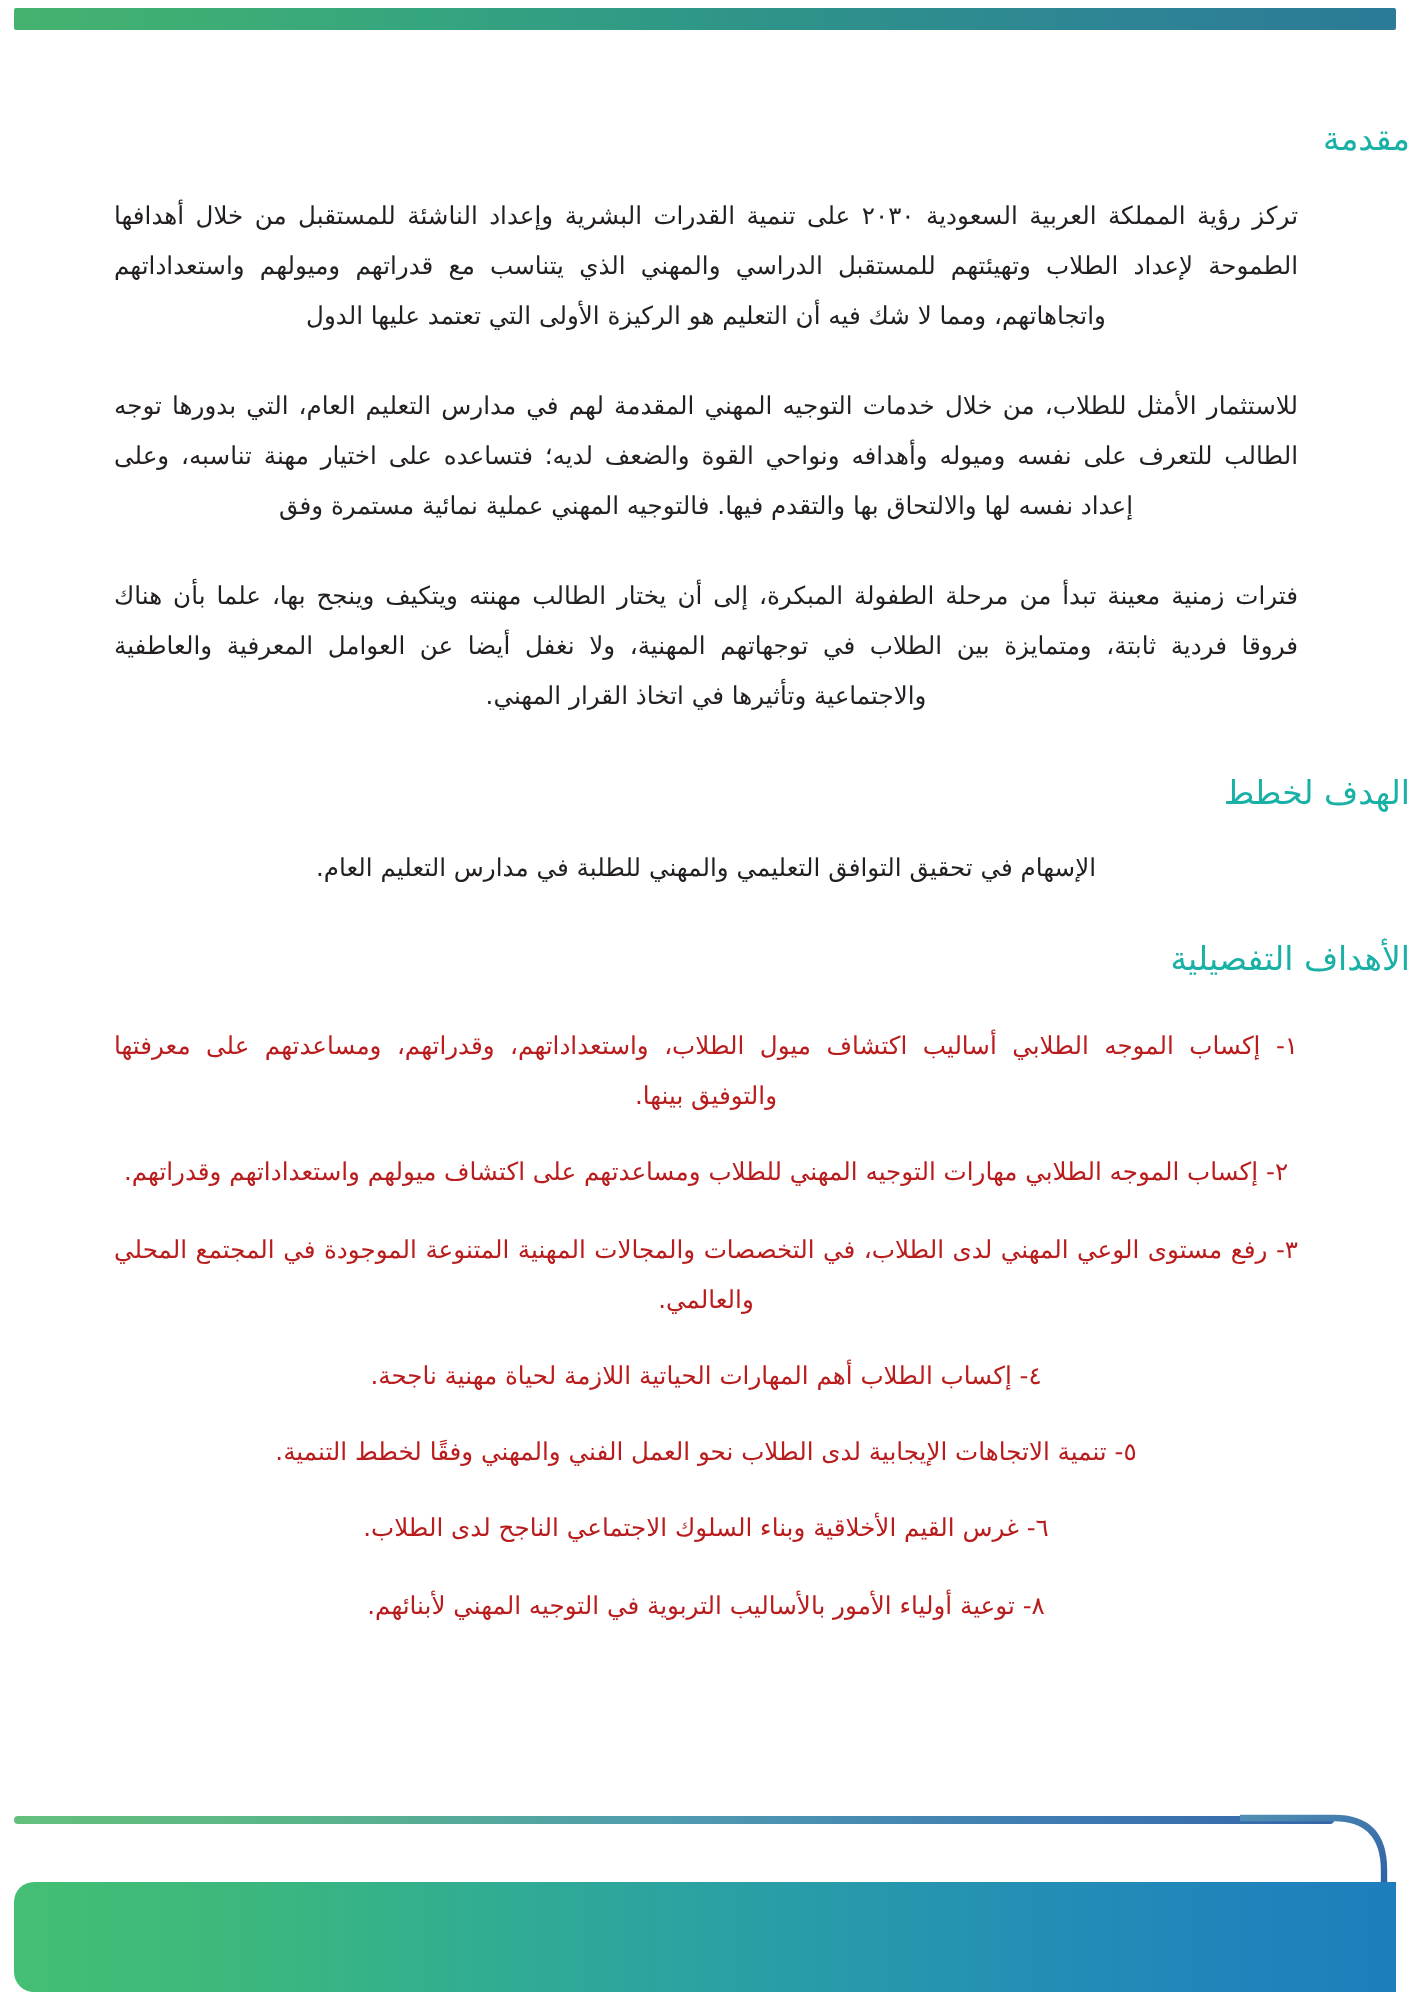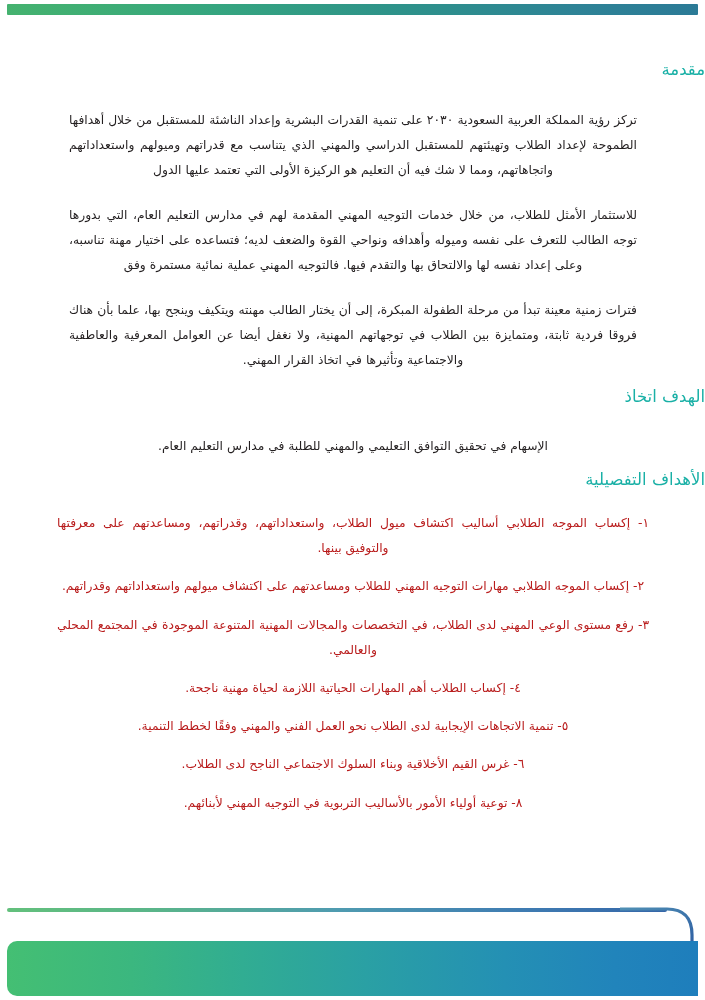--- a/index.html
+++ b/index.html
@@ -76,21 +76,21 @@
     padding: 0;
     line-height: 1.4;
   }
 
   .para {
     color: #231f20;
     font-size: 12.3px;
     line-height: 2.05;
     text-align: justify;
     text-align-last: center;
-    margin: 12px;
+    margin: 0;
     padding: 0;
   }
 
   .para-center {
     text-align: left;
   }
 
   .list-item {
     color: #b91c1c;
     font-size: 12.3px;
@@ -146,21 +146,21 @@
 
   <div class="block-p2">
     <p class="para">للاستثمار الأمثل للطلاب، من خلال خدمات التوجيه المهني المقدمة لهم في مدارس التعليم العام، التي بدورها توجه الطالب للتعرف على نفسه وميوله وأهدافه ونواحي القوة والضعف لديه؛ فتساعده على اختيار مهنة تناسبه، وعلى إعداد نفسه لها والالتحاق بها والتقدم فيها. فالتوجيه المهني عملية نمائية مستمرة وفق</p>
   </div>
 
   <div class="block-p3">
     <p class="para">فترات زمنية معينة تبدأ من مرحلة الطفولة المبكرة، إلى أن يختار الطالب مهنته ويتكيف وينجح بها، علما بأن هناك فروقا فردية ثابتة، ومتمايزة بين الطلاب في توجهاتهم المهنية، ولا نغفل أيضا عن العوامل المعرفية والعاطفية والاجتماعية وتأثيرها في اتخاذ القرار المهني.</p>
   </div>
 
   <div class="block-goal-heading">
-    <h2 class="section-heading">الهدف اتخاذ</h2>
+    <h2 class="section-heading">الهدف لخطط</h2>
   </div>
 
   <div class="block-goal-body">
     <p class="para para-center">الإسهام في تحقيق التوافق التعليمي والمهني للطلبة في مدارس التعليم العام.</p>
   </div>
 
   <div class="block-obj-heading">
     <h2 class="section-heading">الأهداف التفصيلية</h2>
   </div>
 

